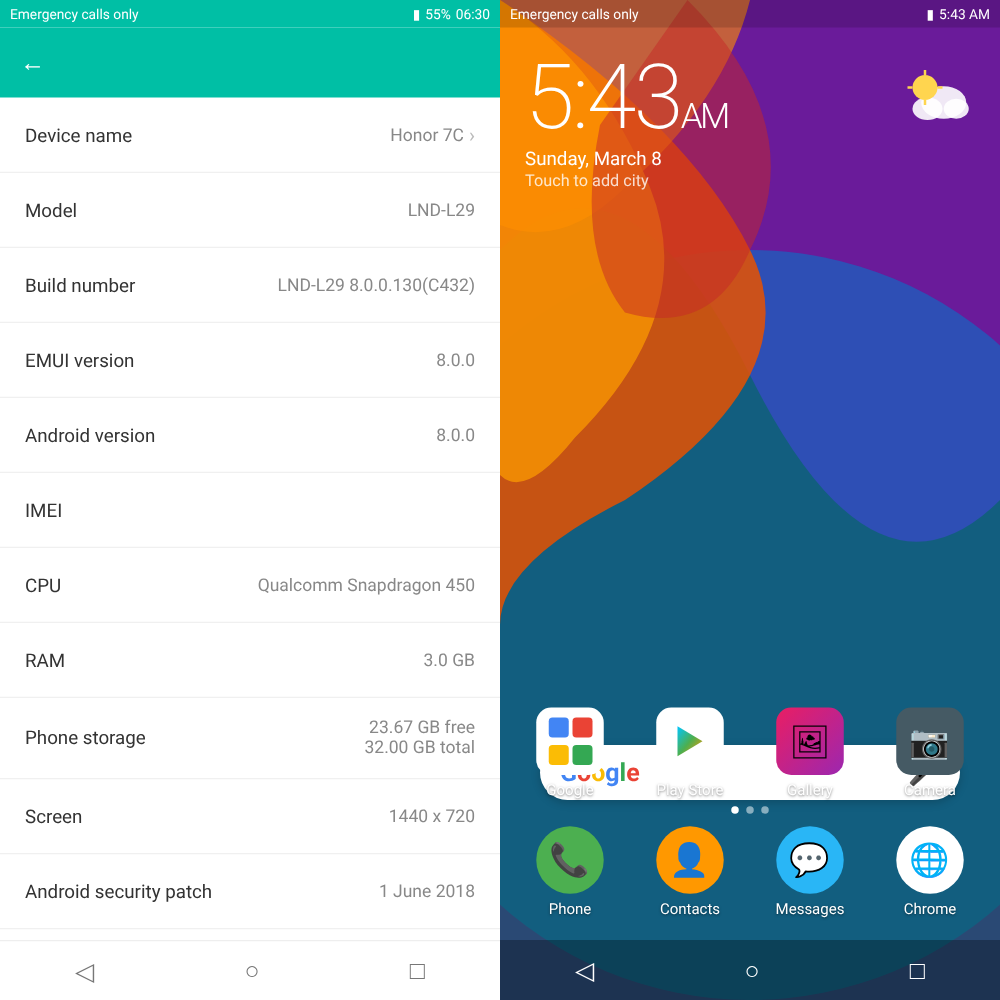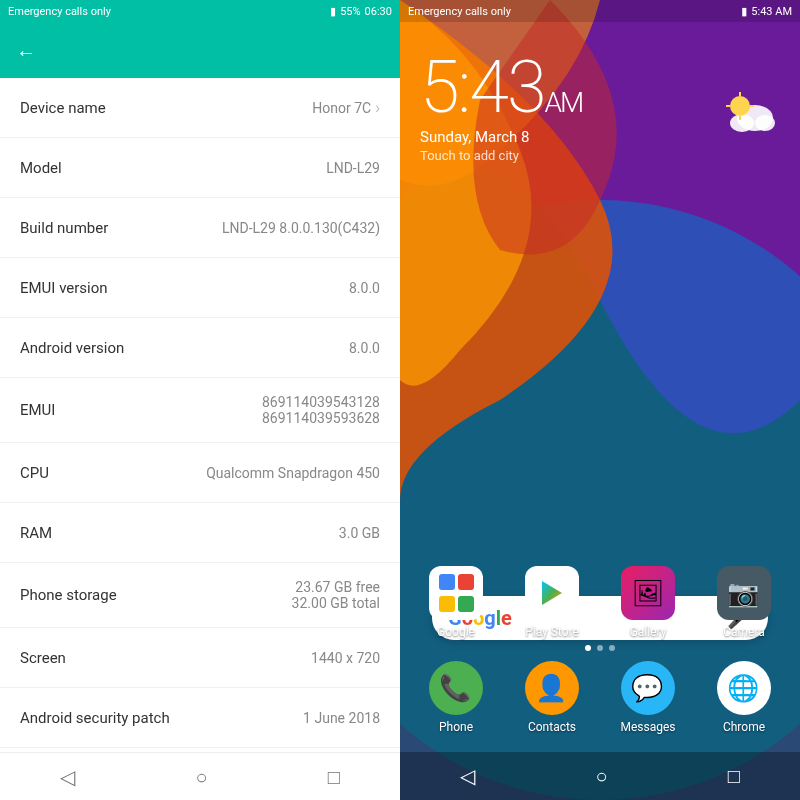--- a/index.html
+++ b/index.html
@@ -143,23 +143,23 @@
       z-index: 5;
       flex: 1;
       display: flex;
       flex-direction: column;
     }
 
     
     .clock-area {
       padding: 20px 20px 10px 20px;
       display: flex;
-      align-items: center;
+      align-items: flex-start;
       justify-content: space-between;
-      margin-top: 32px;
+      margin-top: 22px;
     }
     .clock-left .time-main {
       font-size: 72px;
       font-weight: 200;
       color: white;
       line-height: 1;
       letter-spacing: -2px;
     }
     .clock-left .time-main .am-pm {
       font-size: 28px;
@@ -334,23 +334,21 @@
       </div>
       <div class="settings-item">
         <span class="label">EMUI version</span>
         <span class="value" style="white-space: pre-line;">8.0.0</span>
       </div>
       <div class="settings-item">
         <span class="label">Android version</span>
         <span class="value" style="white-space: pre-line;">8.0.0</span>
       </div>
       <div class="settings-item">
-        <span class="label">EMUI</span>
-        <span class="value" style="white-space: pre-line;">869114039543128
-869114039593628</span>
+        <span class="label">IMEI</span>
       </div>
       <div class="settings-item">
         <span class="label">CPU</span>
         <span class="value" style="white-space: pre-line;">Qualcomm Snapdragon 450</span>
       </div>
       <div class="settings-item">
         <span class="label">RAM</span>
         <span class="value" style="white-space: pre-line;">3.0 GB</span>
       </div>
       <div class="settings-item">

